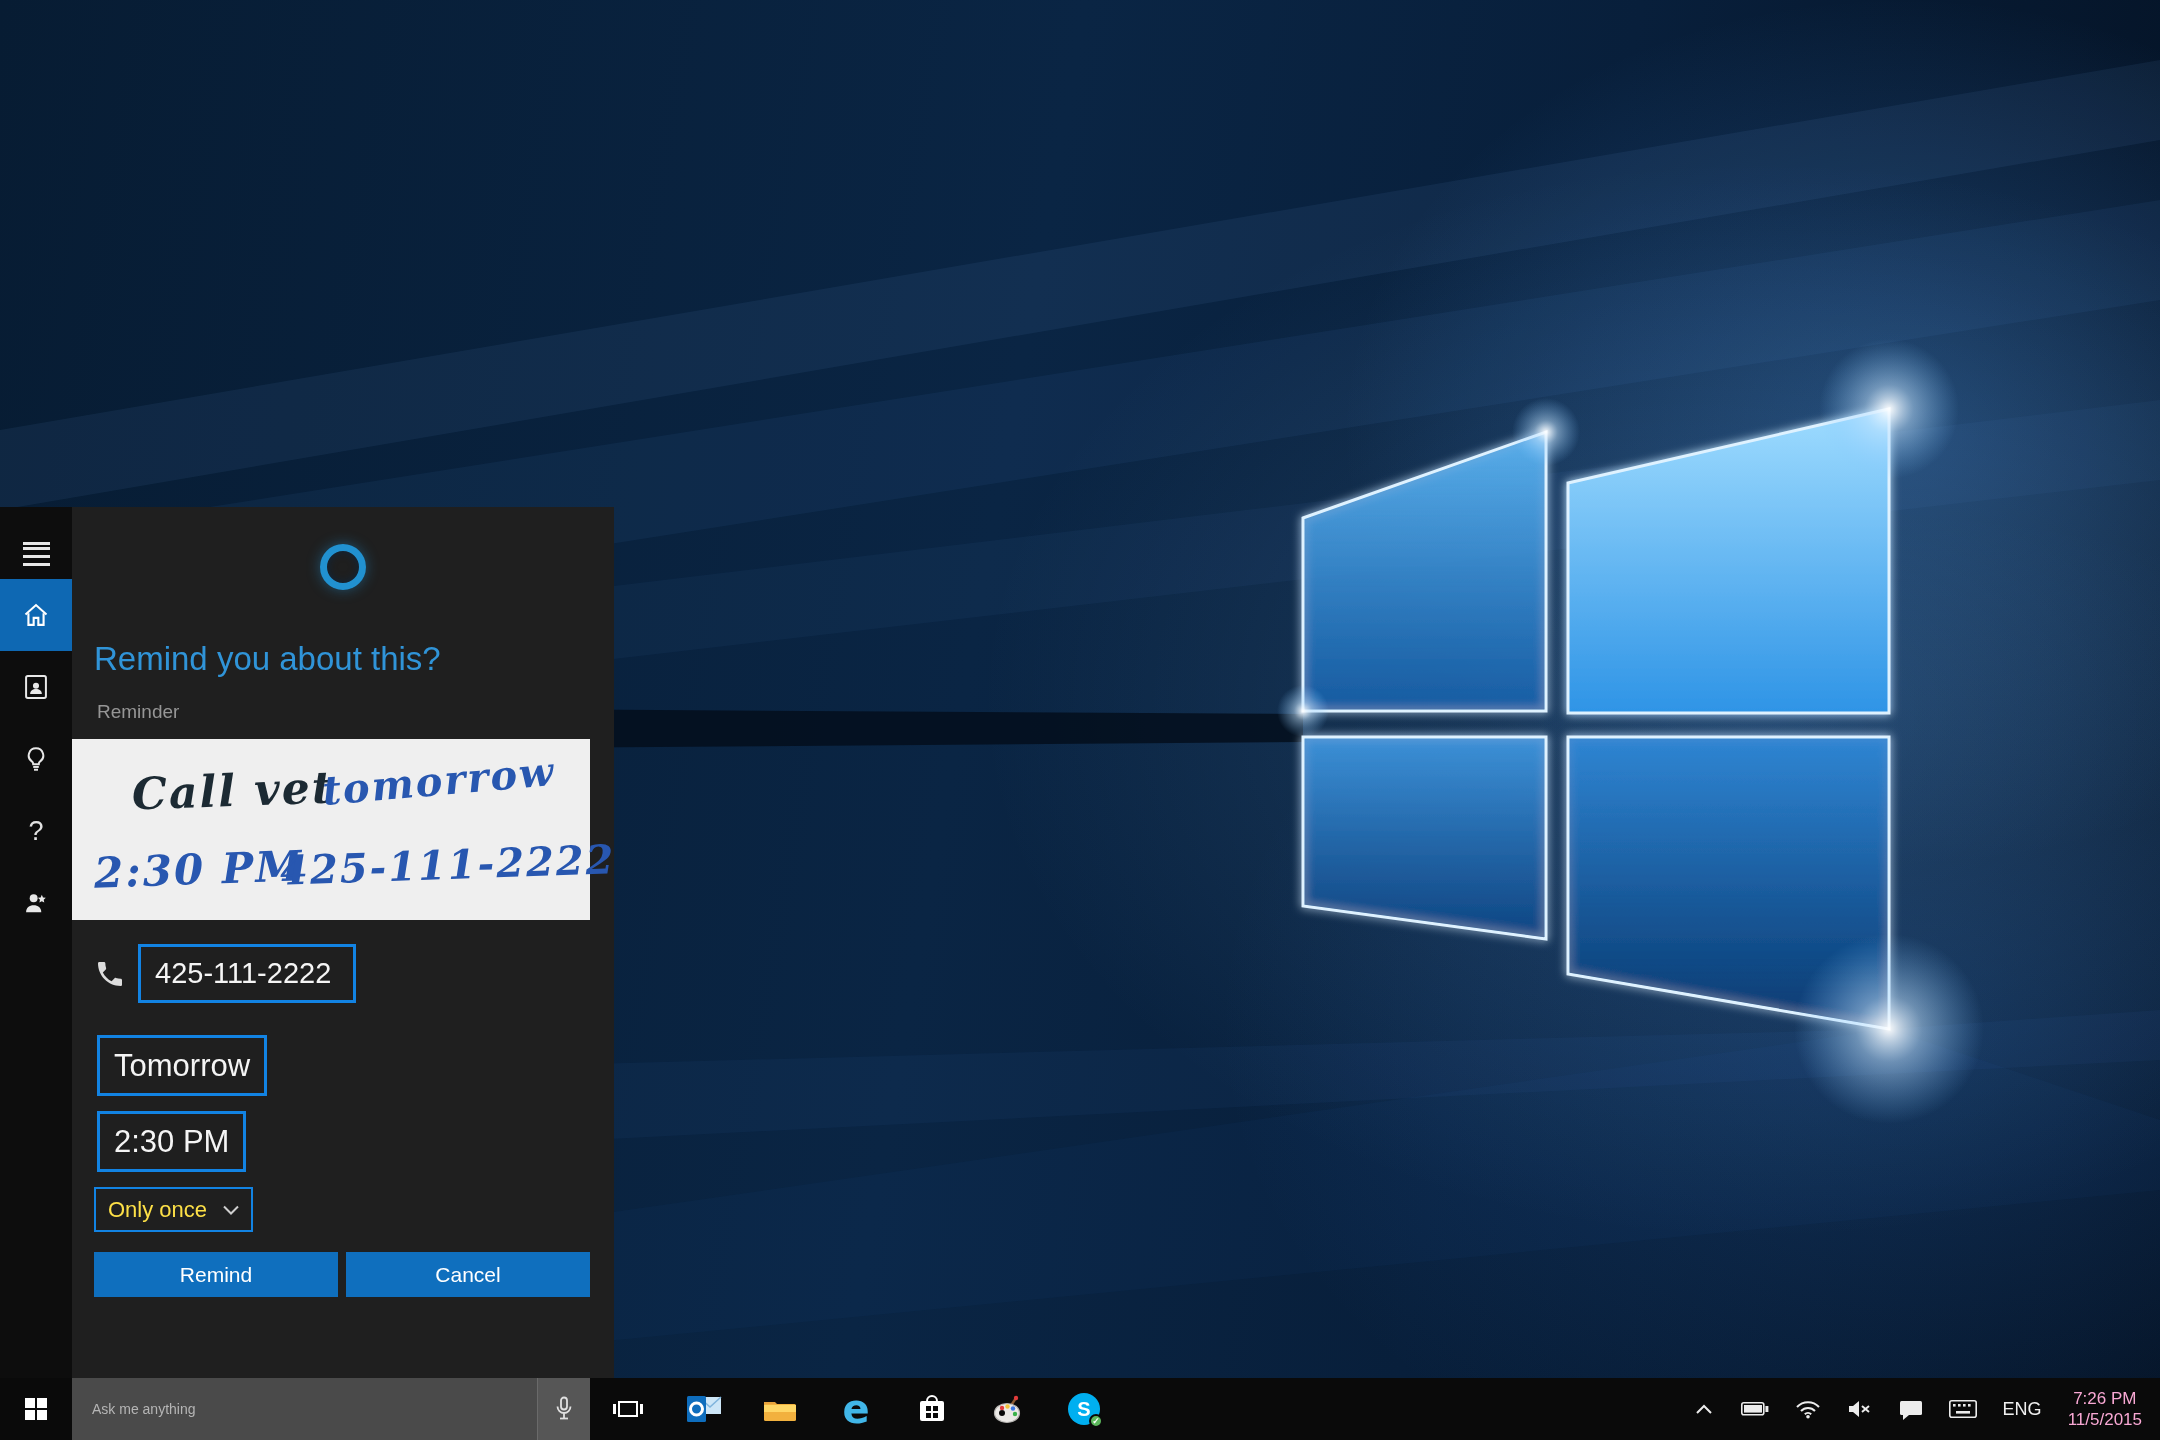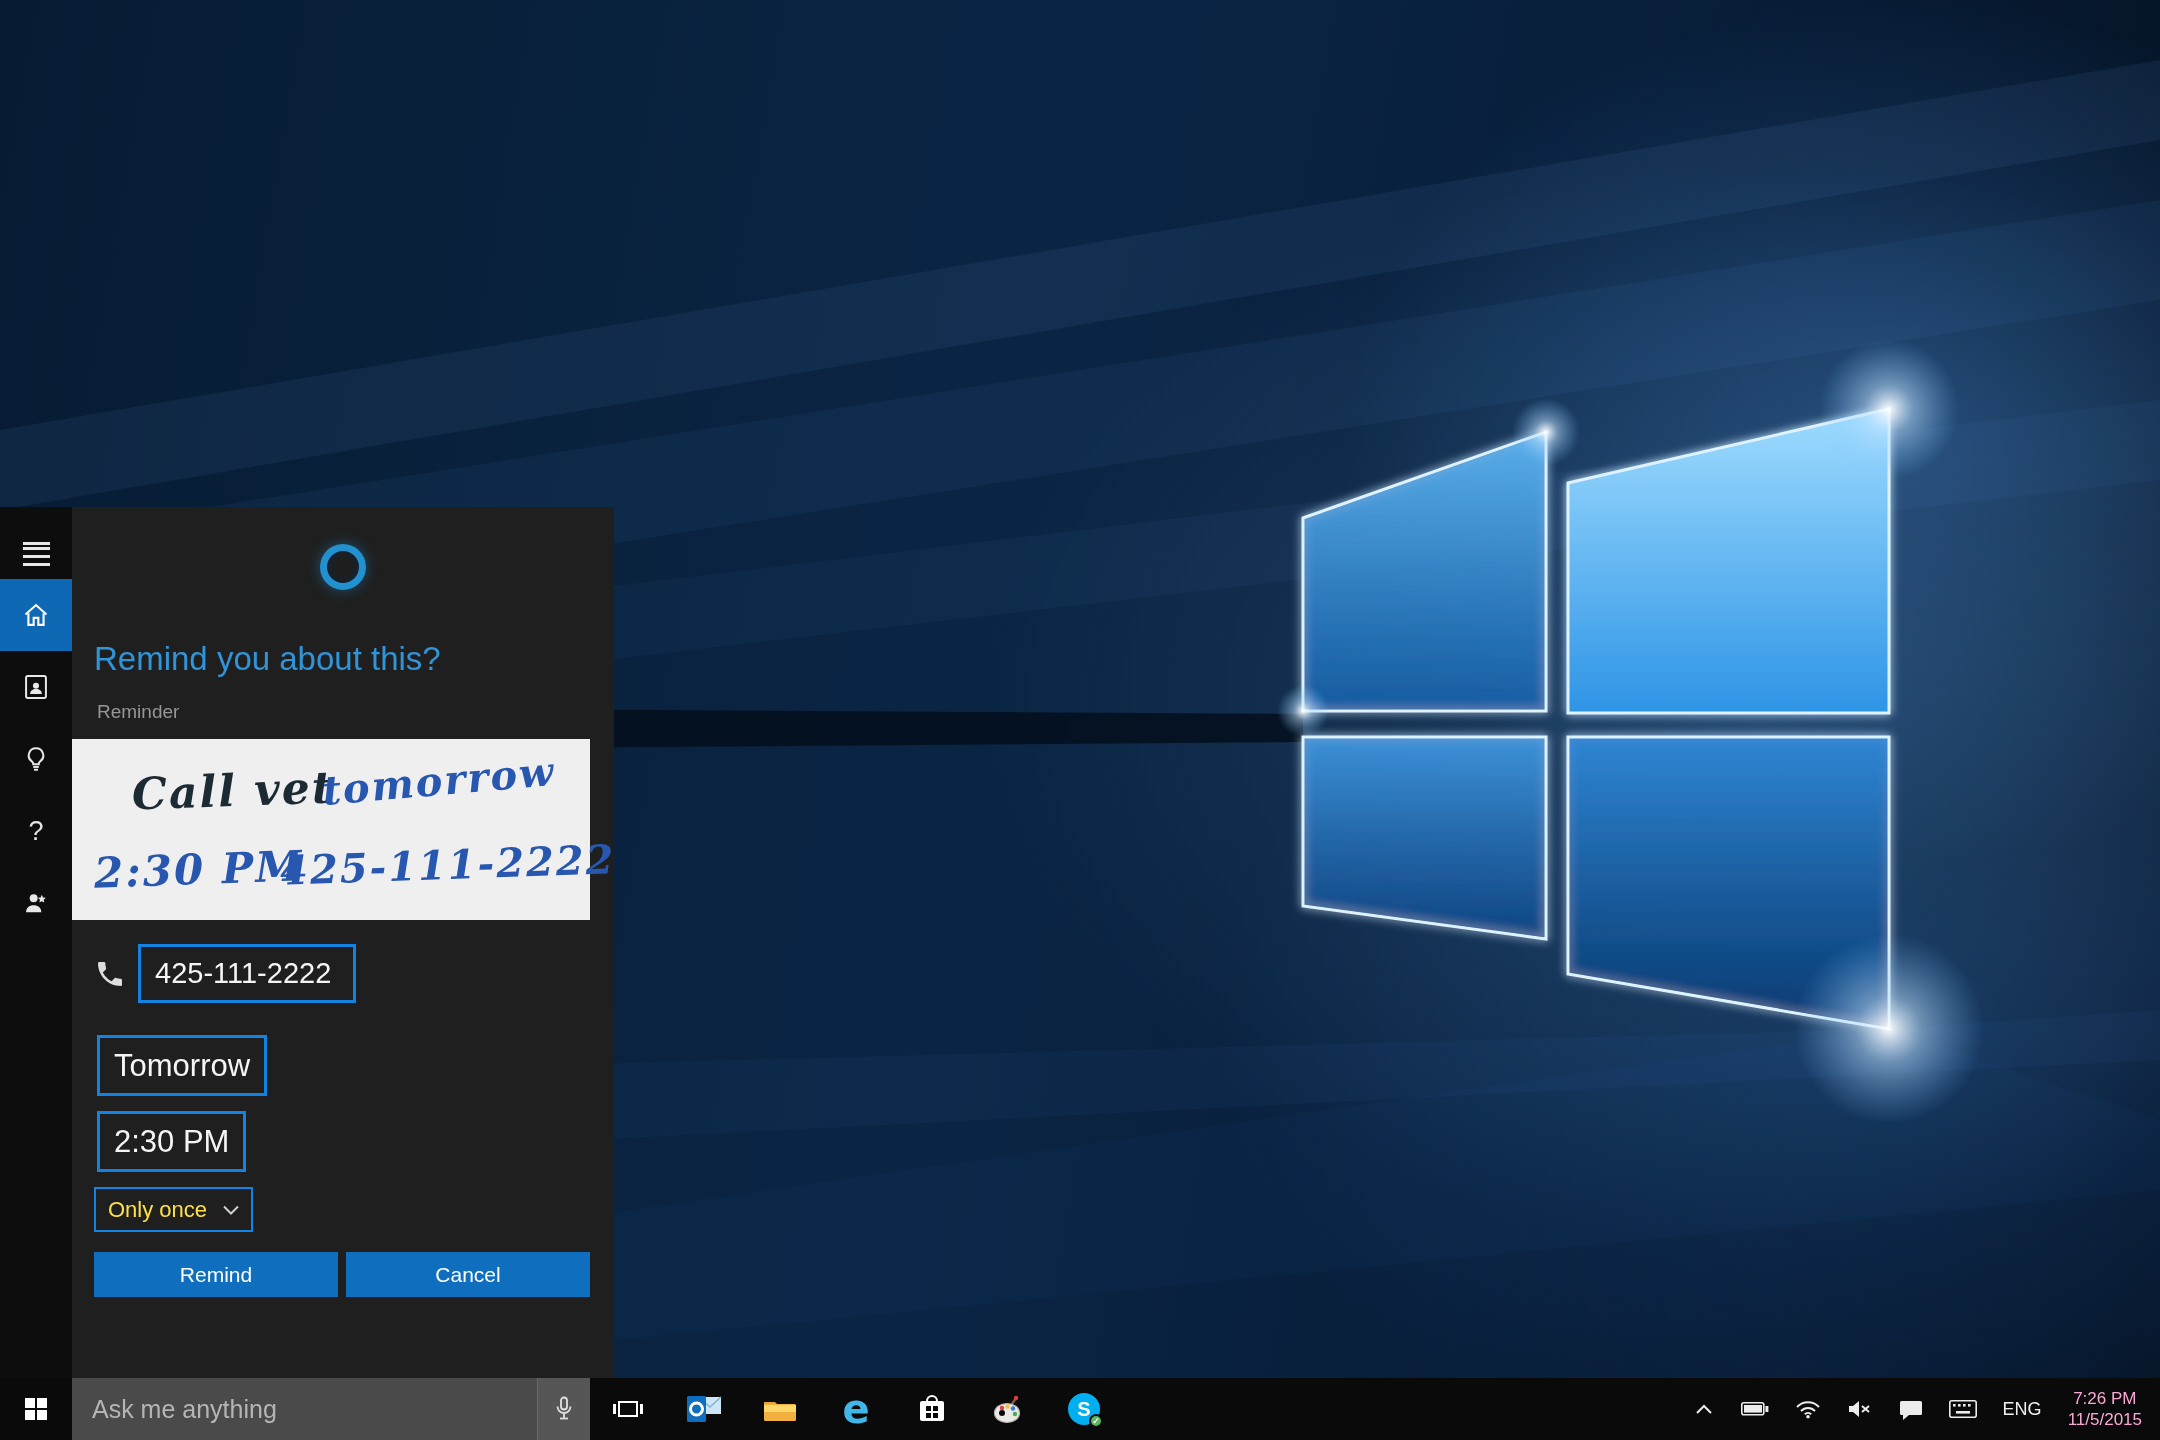--- a/index.html
+++ b/index.html
@@ -58,21 +58,21 @@
   .btn { flex:1; height:45px; background:#0f6fbe; border:none; color:#fff;
     font-size:21px; font-family:"Liberation Sans", sans-serif; cursor:pointer; }
 
   
   .taskbar { position:absolute; left:0; right:0; bottom:0; height:62px; background:#0a0a0a;
     display:flex; align-items:stretch; }
   .start-btn { width:72px; display:flex; align-items:center; justify-content:center;
     background:transparent; border:none; cursor:pointer; }
   .searchbox { width:518px; background:#4a4a4a; display:flex; align-items:center; }
   .searchbox input { flex:1; background:transparent; border:none; outline:none;
-    padding-left:20px; font-size:25px; color:#e0e0e0; font-family:"Liberation Sans", sans-serif; }
+    padding-left:20px; font-size:14px; color:#e0e0e0; font-family:"Liberation Sans", sans-serif; }
   .searchbox input::placeholder { color:#b5b5b5; }
   .mic-btn { width:53px; height:62px; background:#565656; border:none; border-left:1px solid #6a6a6a;
     display:flex; align-items:center; justify-content:center; cursor:pointer; }
   .task-icons { display:flex; align-items:stretch; }
   .tb-icon { width:76px; display:flex; align-items:center; justify-content:center;
     background:transparent; border:none; cursor:pointer; }
   .edge-e { font-size:40px; font-weight:bold; color:#41b6e8; font-family:"DejaVu Sans", sans-serif; }
   .skype-circle { position:relative; width:32px; height:32px; border-radius:50%; background:#00aff0;
     display:flex; align-items:center; justify-content:center; color:#fff; font-size:20px; font-weight:bold; }
   .skype-badge { position:absolute; right:-3px; bottom:-3px; width:14px; height:14px; border-radius:50%;

